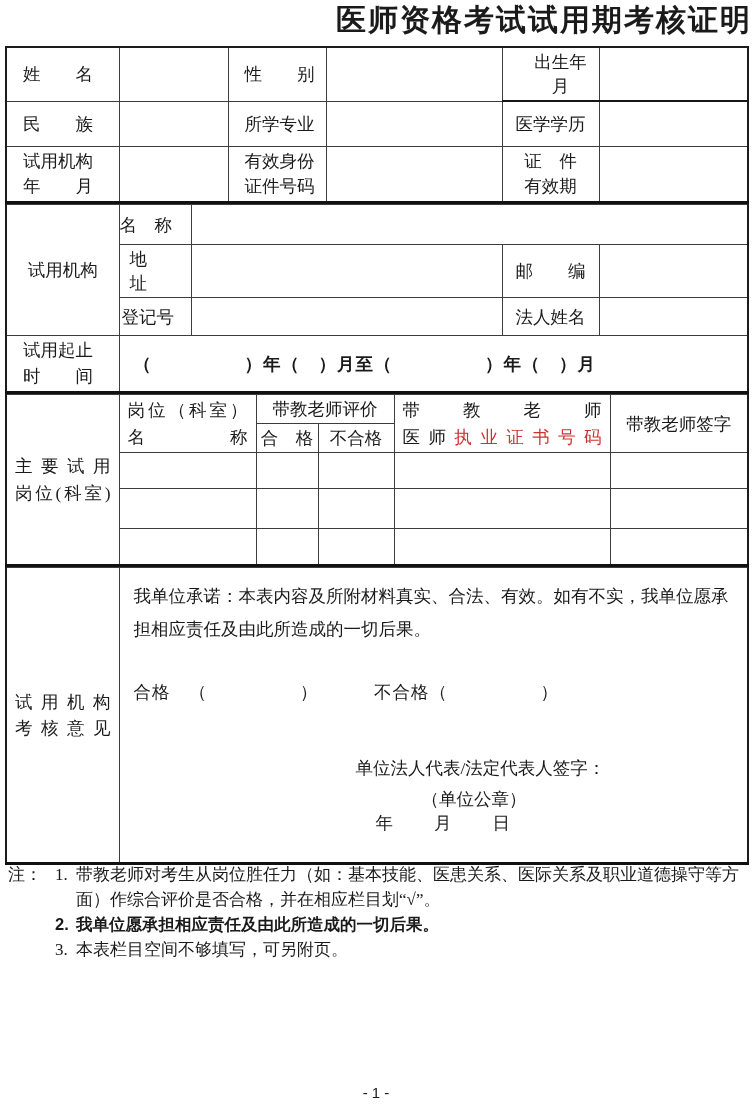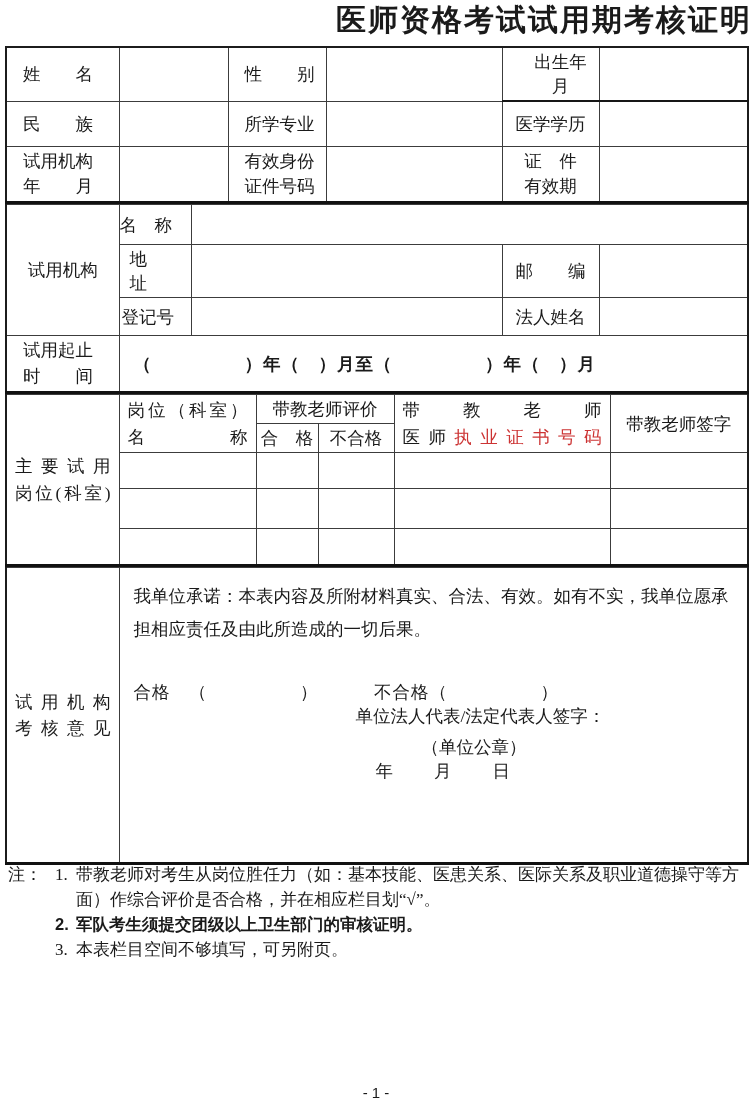--- a/index.html
+++ b/index.html
@@ -24,21 +24,21 @@
   .lbl { padding:2px 10px 2px 16px;margin-top:32px; }
   .lbl-c { text-align:center; padding:2px 4px; }
   .two-line { white-space:pre-line; line-height:1.45; }
   .jl { text-align:justify; text-align-last:justify; }
   .jwrap { padding:0 8px; line-height:1.5; }
   .thickb { border-bottom:2.5px solid #161616;padding-left:24px; }
   .red { color:#cc3333; }
   .assess-cell { vertical-align:top; padding:12px 14px 0 14px; }
   .assess-cell .commit { line-height:33px; }
   .assess-cell .pass-line { margin-top:34px; letter-spacing:1px; }
-  .assess-cell .sign-line { padding-left:222px; }
+  .assess-cell .sign-line { margin-top:52px; padding-left:222px; }
   .assess-cell .seal-line { margin-top:7px; padding-left:288px; }
   .assess-cell .date-line { padding-left:242px; letter-spacing:2px; }
   .notes {
     position:absolute; left:8px; top:862px; width:738px;
     font-size:17px; line-height:25px; display:flex;
   }
   .notes .note-label { flex:0 0 47px; }
   .note-item { display:flex; }
   .note-item .num { flex:0 0 21px; }
   .note-item .txt { flex:1; }
@@ -220,21 +220,21 @@
 
   <div class="notes">
     <span class="note-label">注：</span>
     <div>
       <div class="note-item">
         <span class="num">1.</span>
         <div class="txt">带教老师对考生从岗位胜任力（如：基本技能、医患关系、医际关系及职业道德操守等方面）作综合评价是否合格，并在相应栏目划“√”。</div>
       </div>
       <div class="note-item note-bold">
         <span class="num">2.</span>
-        <div class="txt">军队考生须提交团级以上卫生部门的审核证明。</div>
+        <div class="txt">我单位愿承担相应责任及由此所造成的一切后果。</div>
       </div>
       <div class="note-item">
         <span class="num">3.</span>
         <div class="txt">本表栏目空间不够填写，可另附页。</div>
       </div>
     </div>
   </div>
 
   <div class="page-num">- 1 -</div>
 

